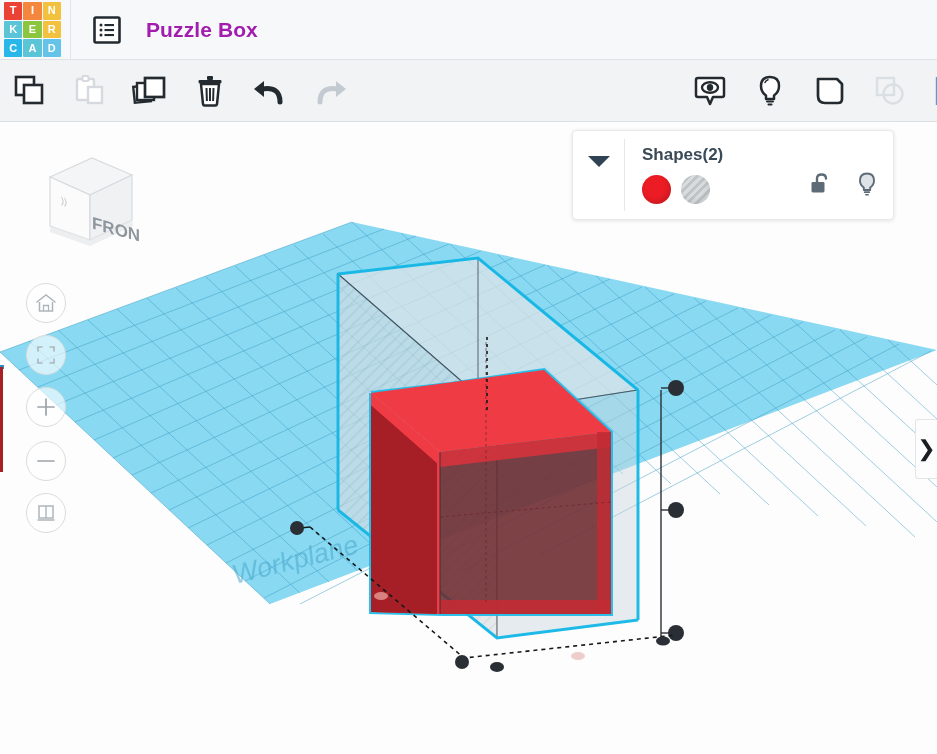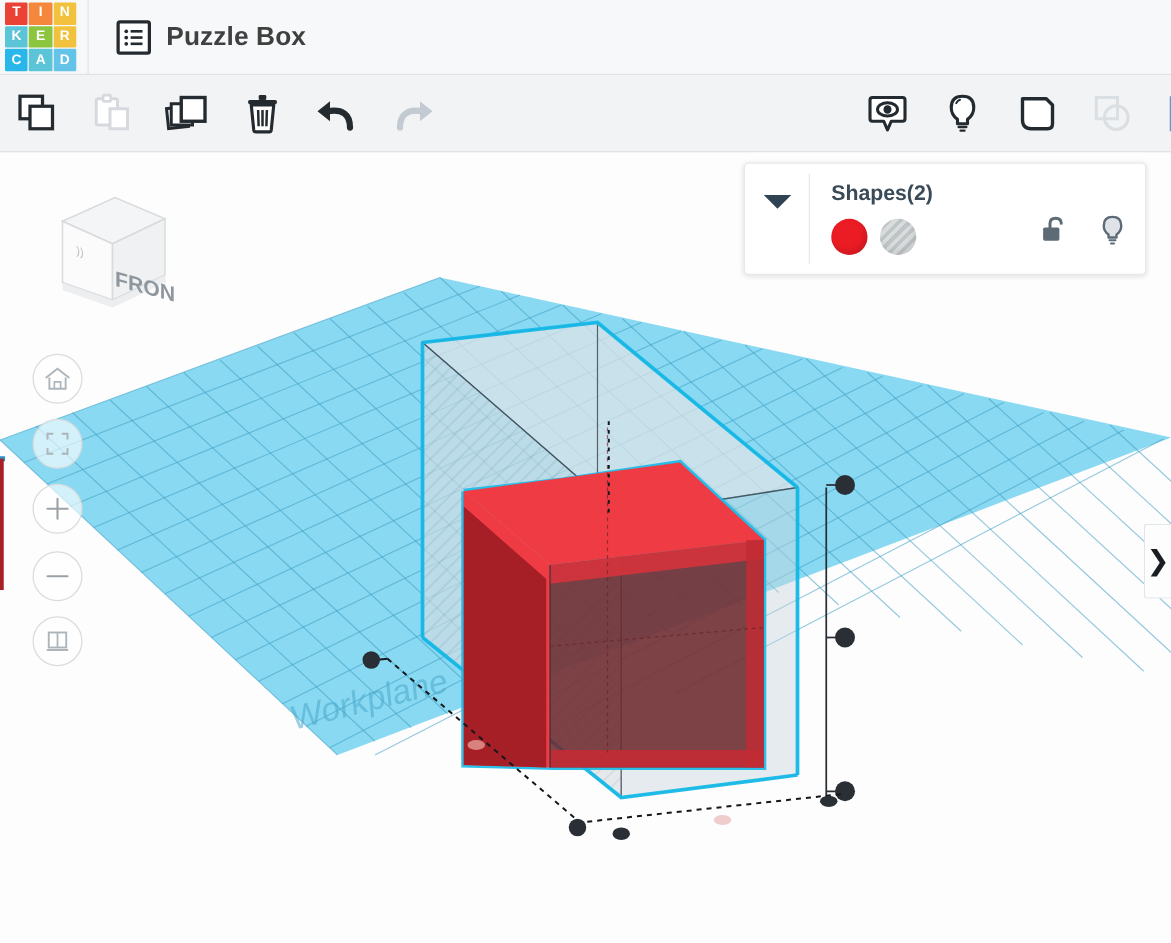--- a/index.html
+++ b/index.html
@@ -30,22 +30,22 @@
     font-family:"Liberation Sans", sans-serif;
     border-radius:1px;
     line-height:1;
   }
   .hdr-divider { width:1px; height:60px; background:#e2e5e8; margin-left:9px; }
   .menu-icon-btn {
     width:34px; height:34px; margin-left:19px;
     display:flex; align-items:center; justify-content:center;
   }
   .doc-title {
-    margin-left:9px;
-    font-size:21px; font-weight:bold; color:#404040;
+    margin-left:22px;
+    font-size:21px; font-weight:bold; color:#a21caf;
     letter-spacing:0.1px;
   }
 
   
   .toolbar {
     position:absolute; left:0; top:60px; width:937px; height:62px;
     background:#f2f3f4;
     border-bottom:1px solid #dcdfe2;
     display:flex; align-items:center;
   }
@@ -94,21 +94,21 @@
   .rightTab {
     position:absolute; right:0px; top:297px; width:22px; height:60px;
     background:#fdfdfd; border:1px solid #e3e6e8; border-right:none;
     border-radius:3px 0 0 3px;
     display:flex; align-items:center; justify-content:center;
     cursor:pointer;
   }
 
   
   .shapes-panel {
-    position:absolute; left:595px; top:130px; width:322px; height:90px;
+    position:absolute; left:572px; top:130px; width:322px; height:90px;
     background:#ffffff;
     border:1px solid #e6e9eb;
     border-radius:4px;
     box-shadow:0 1px 4px rgba(0,0,0,0.10);
     display:flex;
   }
   .sp-collapse {
     width:51px; height:100%;
     display:flex; align-items:flex-start; justify-content:center;
     padding-top:25px; cursor:pointer;

